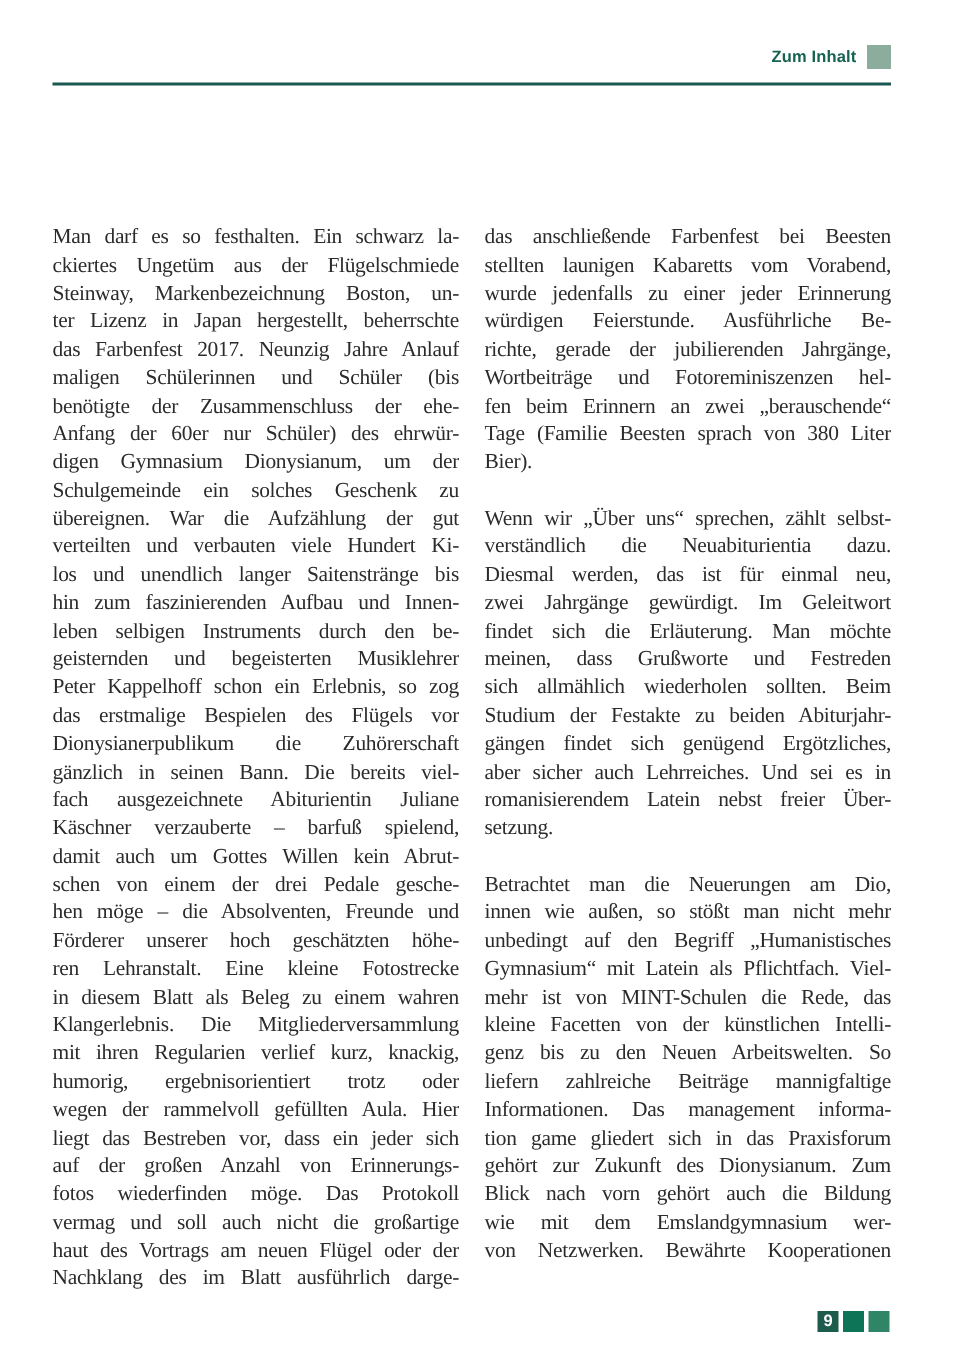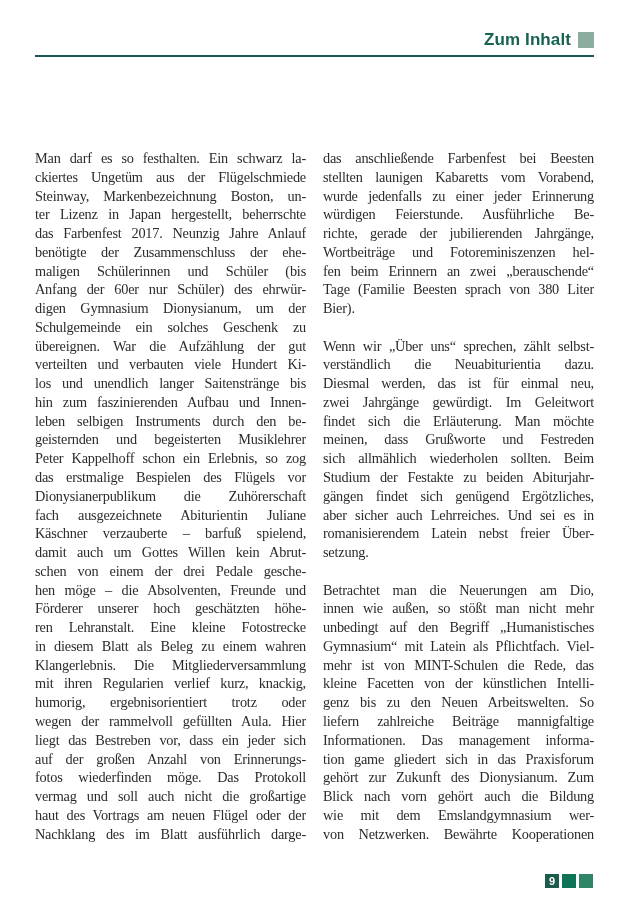--- a/index.html
+++ b/index.html
@@ -16,21 +16,21 @@
     position: absolute;
     top: 30px;
     right: 48px;
     display: flex;
     align-items: center;
     gap: 7px;
   }
   .header-link {
     font-family: "Liberation Sans", sans-serif;
     font-weight: 700;
-    font-size: 17px;
+    font-size: 11px;
     color: var(--green, #166351);
     text-decoration: none;
     letter-spacing: 0.1px;
     cursor: pointer;
   }
   .header-square {
     width: 16px;
     height: 16px;
     background: var(--sage, #8cac9d);
   }
@@ -101,34 +101,35 @@
   <div class="rule"></div>
 
   <div class="article">
     <div class="column">
         <div class="paragraph">
           <div class="line">Man darf es so festhalten. Ein schwarz la-</div>
           <div class="line">ckiertes Ungetüm aus der Flügelschmiede</div>
           <div class="line">Steinway, Markenbezeichnung Boston, un-</div>
           <div class="line">ter Lizenz in Japan hergestellt, beherrschte</div>
           <div class="line">das Farbenfest 2017. Neunzig Jahre Anlauf</div>
+          <div class="line">maligen Schülerinnen und Schüler (bis</div>
           <div class="line">benötigte der Zusammenschluss der ehe-</div>
-          <div class="line">maligen Schülerinnen und Schüler (bis</div>
           <div class="line">Anfang der 60er nur Schüler) des ehrwür-</div>
           <div class="line">digen Gymnasium Dionysianum, um der</div>
           <div class="line">Schulgemeinde ein solches Geschenk zu</div>
           <div class="line">übereignen. War die Aufzählung der gut</div>
           <div class="line">verteilten und verbauten viele Hundert Ki-</div>
           <div class="line">los und unendlich langer Saitenstränge bis</div>
           <div class="line">hin zum faszinierenden Aufbau und Innen-</div>
           <div class="line">leben selbigen Instruments durch den be-</div>
           <div class="line">geisternden und begeisterten Musiklehrer</div>
           <div class="line">Peter Kappelhoff schon ein Erlebnis, so zog</div>
           <div class="line">das erstmalige Bespielen des Flügels vor</div>
           <div class="line">Dionysianerpublikum die Zuhörerschaft</div>
+          <div class="line">gänzlich in seinen Bann. Die bereits viel-</div>
           <div class="line">fach ausgezeichnete Abiturientin Juliane</div>
           <div class="line">Käschner verzauberte – barfuß spielend,</div>
           <div class="line">damit auch um Gottes Willen kein Abrut-</div>
           <div class="line">schen von einem der drei Pedale gesche-</div>
           <div class="line">hen möge – die Absolventen, Freunde und</div>
           <div class="line">Förderer unserer hoch geschätzten höhe-</div>
           <div class="line">ren Lehranstalt. Eine kleine Fotostrecke</div>
           <div class="line">in diesem Blatt als Beleg zu einem wahren</div>
           <div class="line">Klangerlebnis. Die Mitgliederversammlung</div>
           <div class="line">mit ihren Regularien verlief kurz, knackig,</div>

